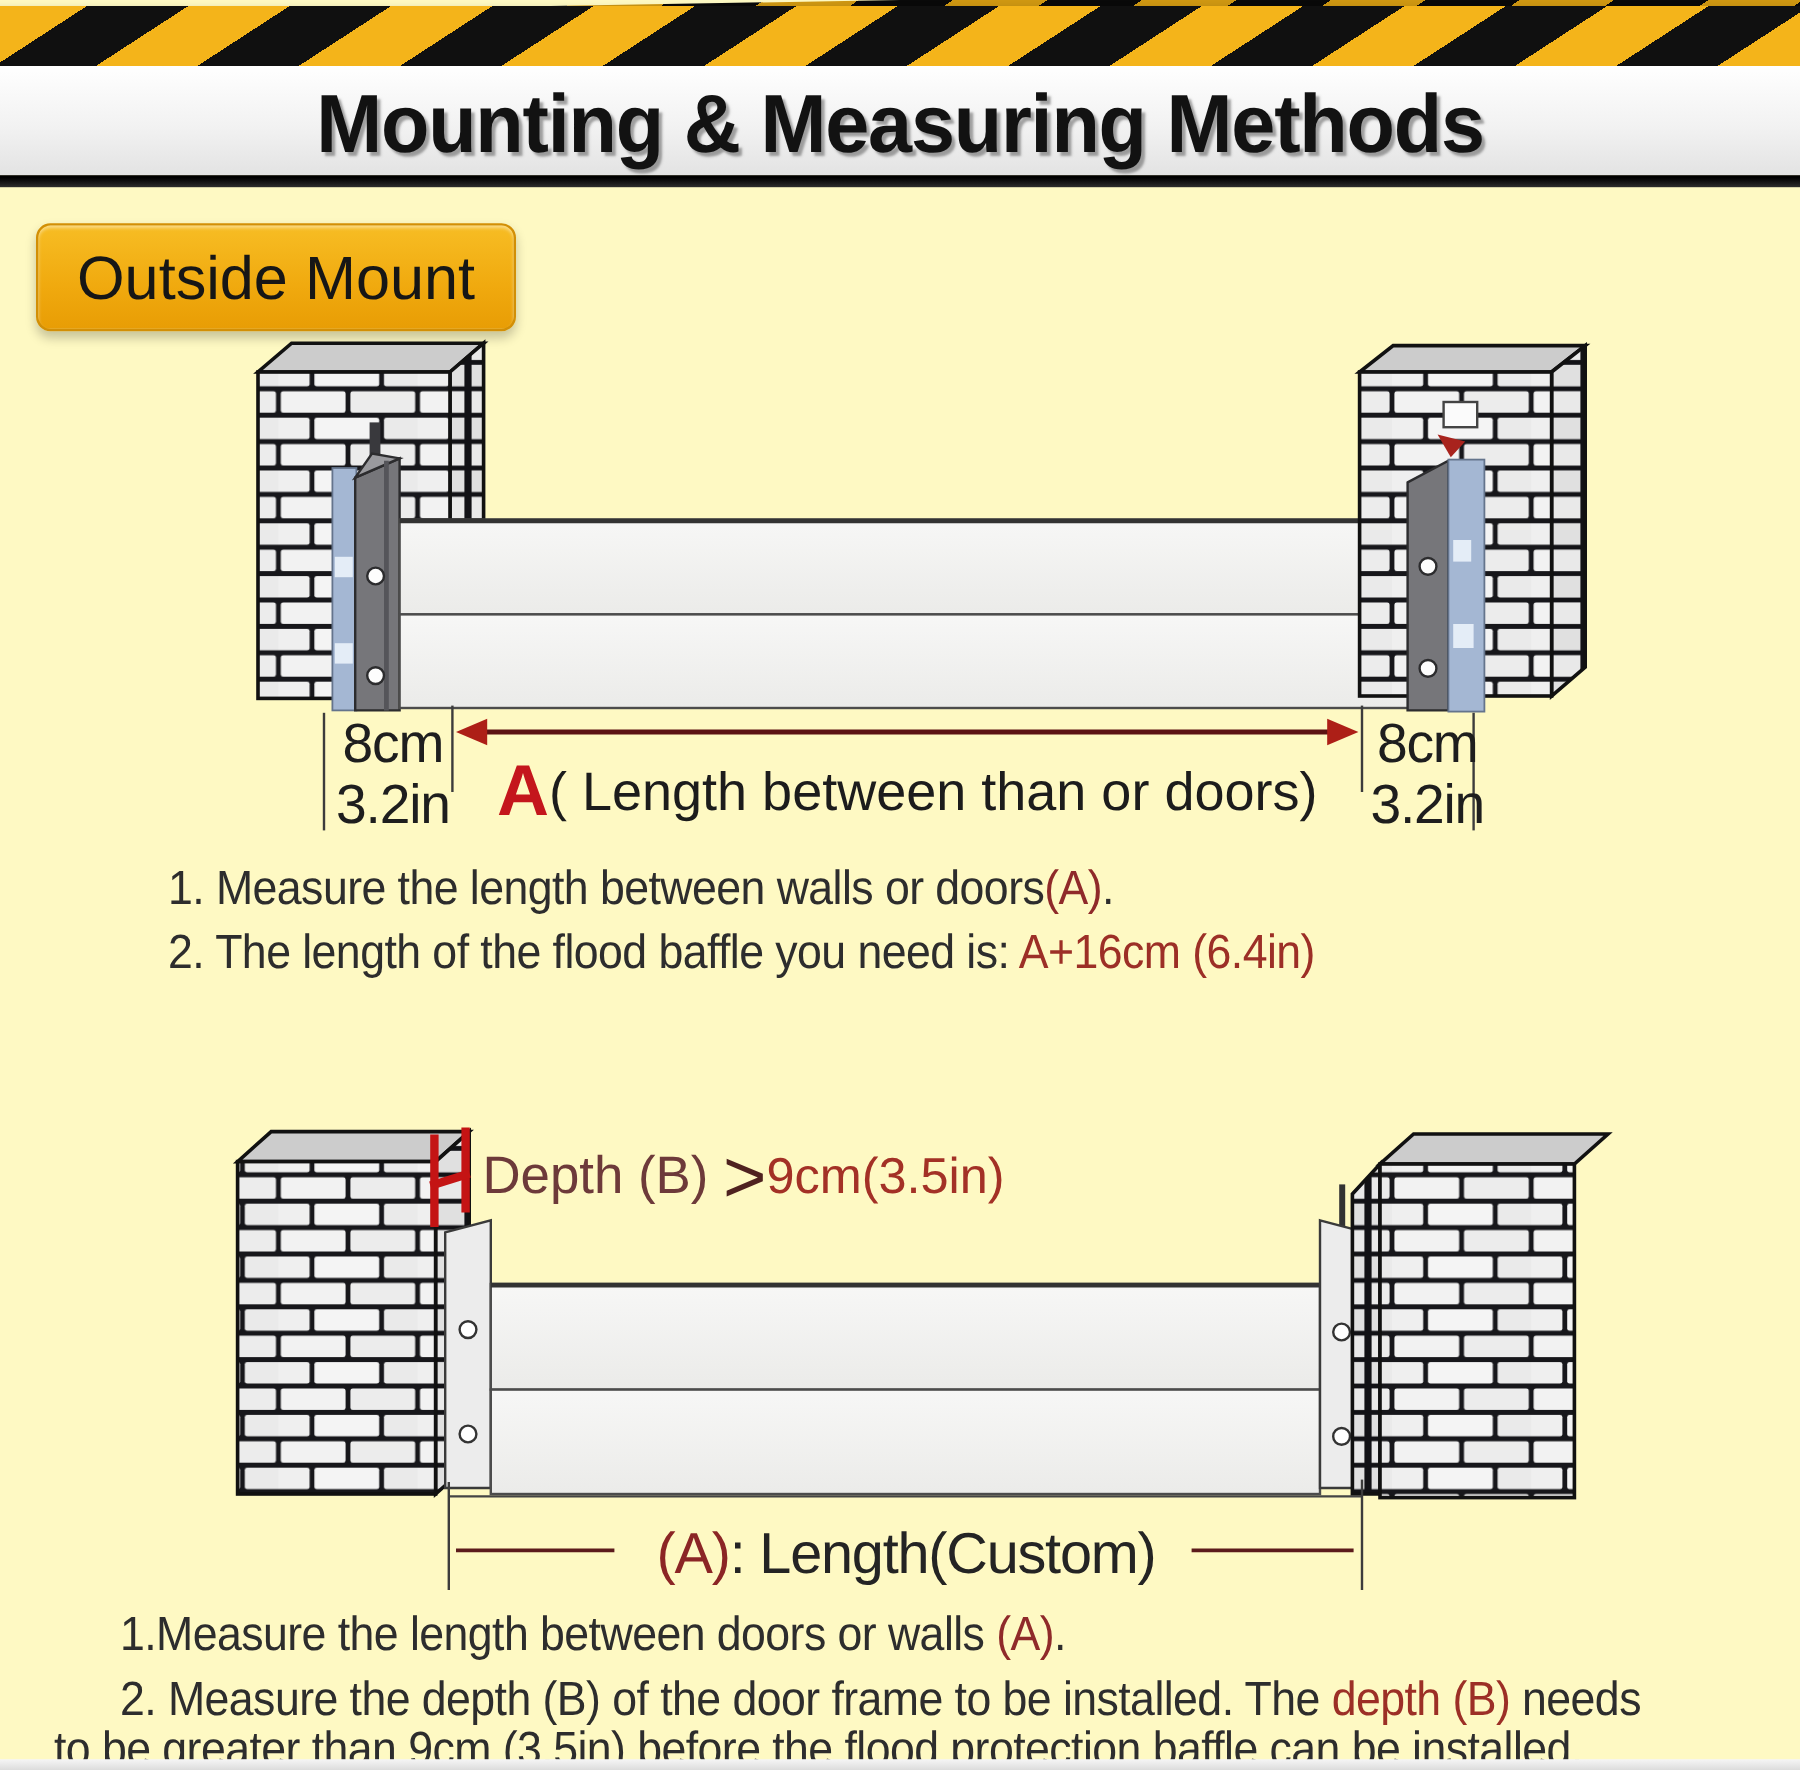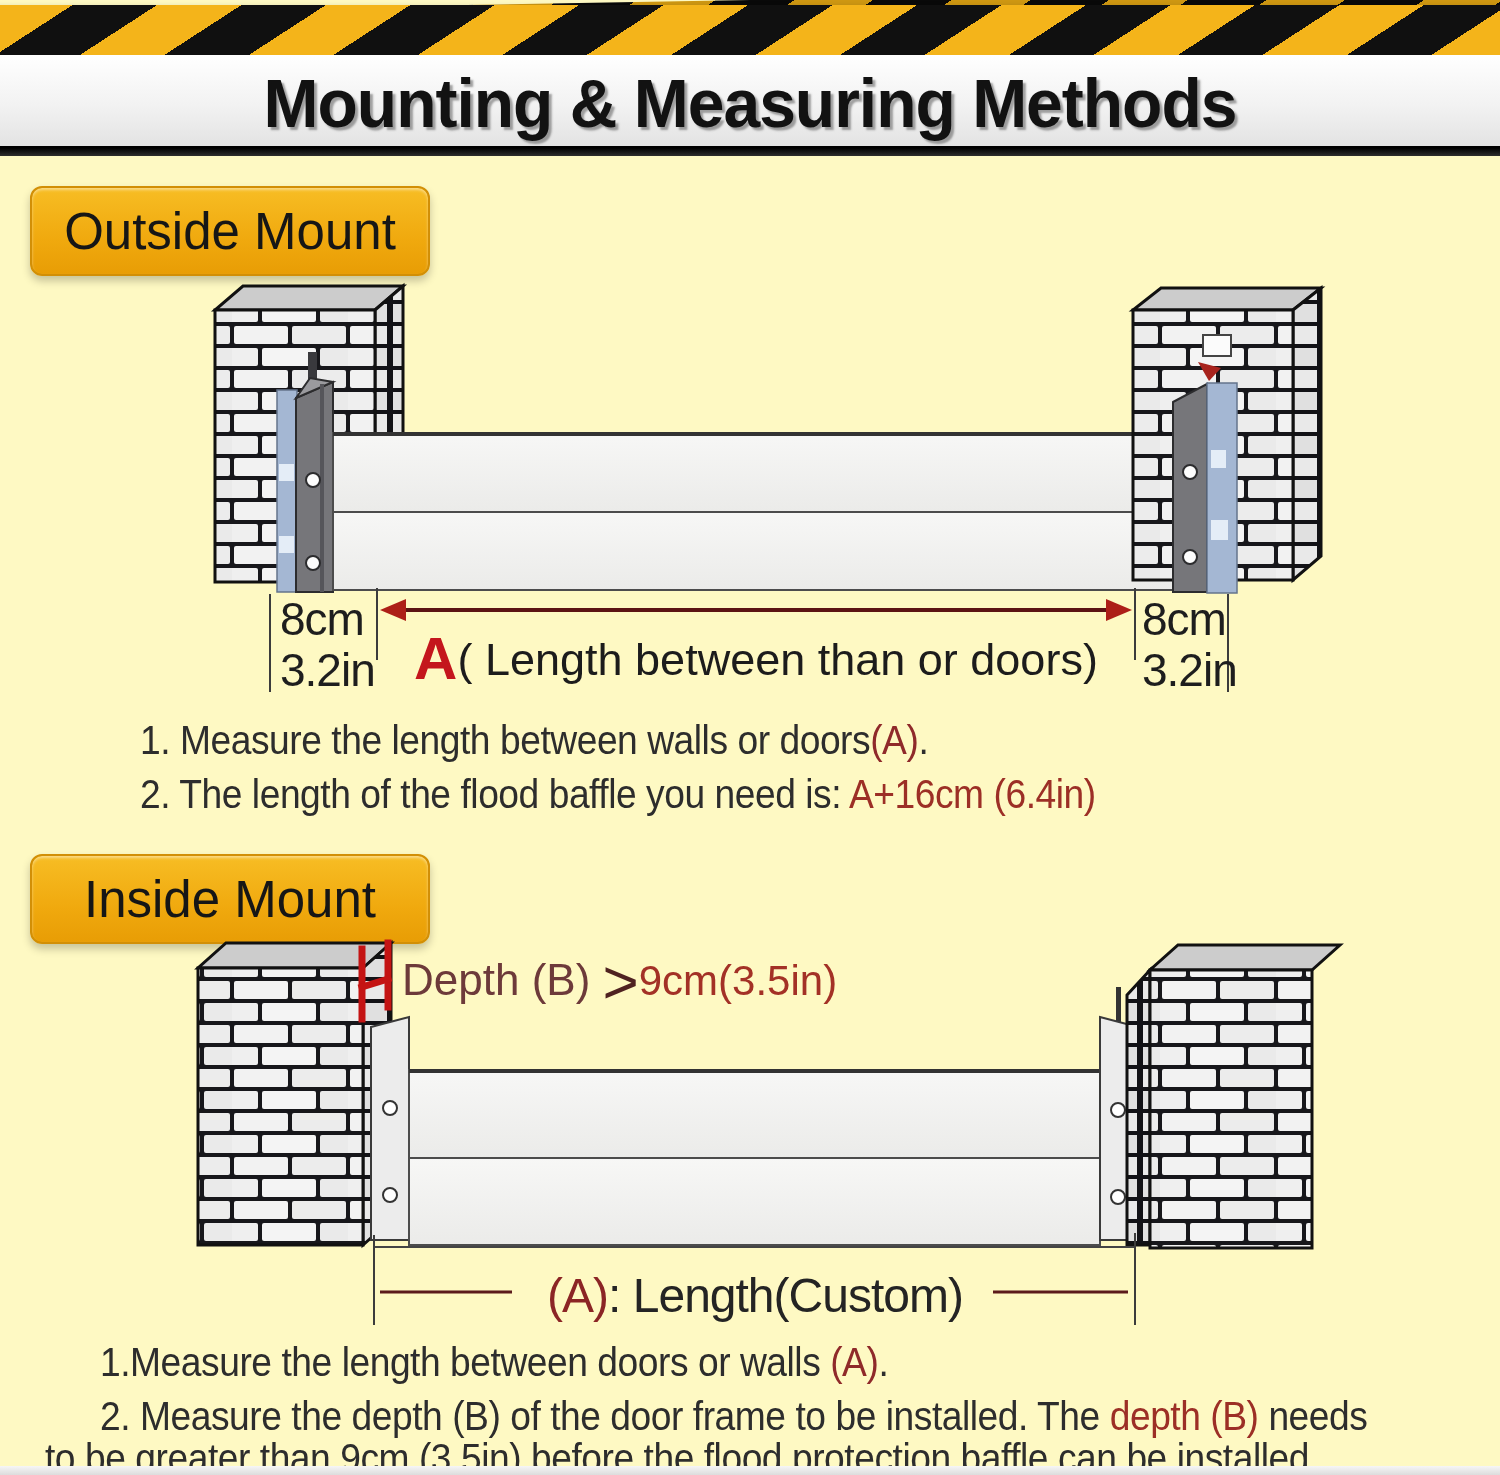--- a/index.html
+++ b/index.html
@@ -25,21 +25,21 @@
   
   .badge{position:absolute;left:30px;width:396px;height:86px;border-radius:12px;
     background:linear-gradient(180deg,#f7bd24 0%,#f0a90e 60%,#e89d05 100%);
     border:2px solid #d28f06;display:flex;align-items:center;justify-content:center;
     font-size:51px;color:#161616;letter-spacing:0;
     box-shadow:0 5px 9px rgba(0,0,0,.22), inset 0 2px 3px rgba(255,255,255,.45);}
   .badge-outside{top:186px;}
   .badge-inside{top:854px;}
 
   
-  .meas{font-size:46px;color:#1e1e1e;line-height:51px;letter-spacing:-1px;white-space:nowrap;}
+  .meas{font-size:46px;color:#1e1e1e;line-height:51px;letter-spacing:-1px;white-space:nowrap;text-align:center;}
   .alabel{font-size:45px;color:#1c1c1c;white-space:nowrap;text-align:center;width:700px;}
   .alabel .big-a{font-size:60px;font-weight:bold;color:#c4161c;vertical-align:-4px;}
   .step{font-size:40px;color:#2d2d2d;white-space:nowrap;transform:scaleX(.93);
     transform-origin:left top;letter-spacing:-.5px;}
   .accent{color:#9c2f26;}
   .accent-a{color:#8f2a2a;}
   .depth{white-space:nowrap;}
   .depth .d1{font-size:44px;color:#6d3a3a;}
   .depth .d2{font-size:62px;color:#4f2220;vertical-align:-8px;}
   .depth .d3{font-size:42px;color:#a33126;}
@@ -149,23 +149,20 @@
     <span class="big-a">A</span><span>( Length between than or doors)</span>
   </div>
 
   <div class="abs step" style="left:140px;top:718px;">
     <span>1. Measure the length between walls or doors</span><span class="accent-a">(A)</span><span>.</span>
   </div>
   <div class="abs step" style="left:140px;top:772px;">
     <span>2. The length of the flood baffle you need is: </span><span class="accent">A+16cm (6.4in)</span>
   </div>
 
-  <div class="badge badge-inside">
-    <span>Inside Mount</span>
-  </div>
 
   <svg class="abs" style="left:0;top:935px;" width="1500" height="405" viewBox="0 0 1500 405">
     <defs>
       <pattern id="bf2" width="116" height="44" patternUnits="userSpaceOnUse">
         <rect width="116" height="44" fill="#17171b"></rect>
         <rect x="2" y="2" width="54" height="18" rx="2" fill="#f2f2f2"></rect>
         <rect x="60" y="2" width="54" height="18" rx="2" fill="#ececec"></rect>
         <rect x="-28" y="24" width="54" height="18" rx="2" fill="#efefef"></rect>
         <rect x="30" y="24" width="54" height="18" rx="2" fill="#f4f4f4"></rect>
         <rect x="88" y="24" width="54" height="18" rx="2" fill="#eaeaea"></rect>

